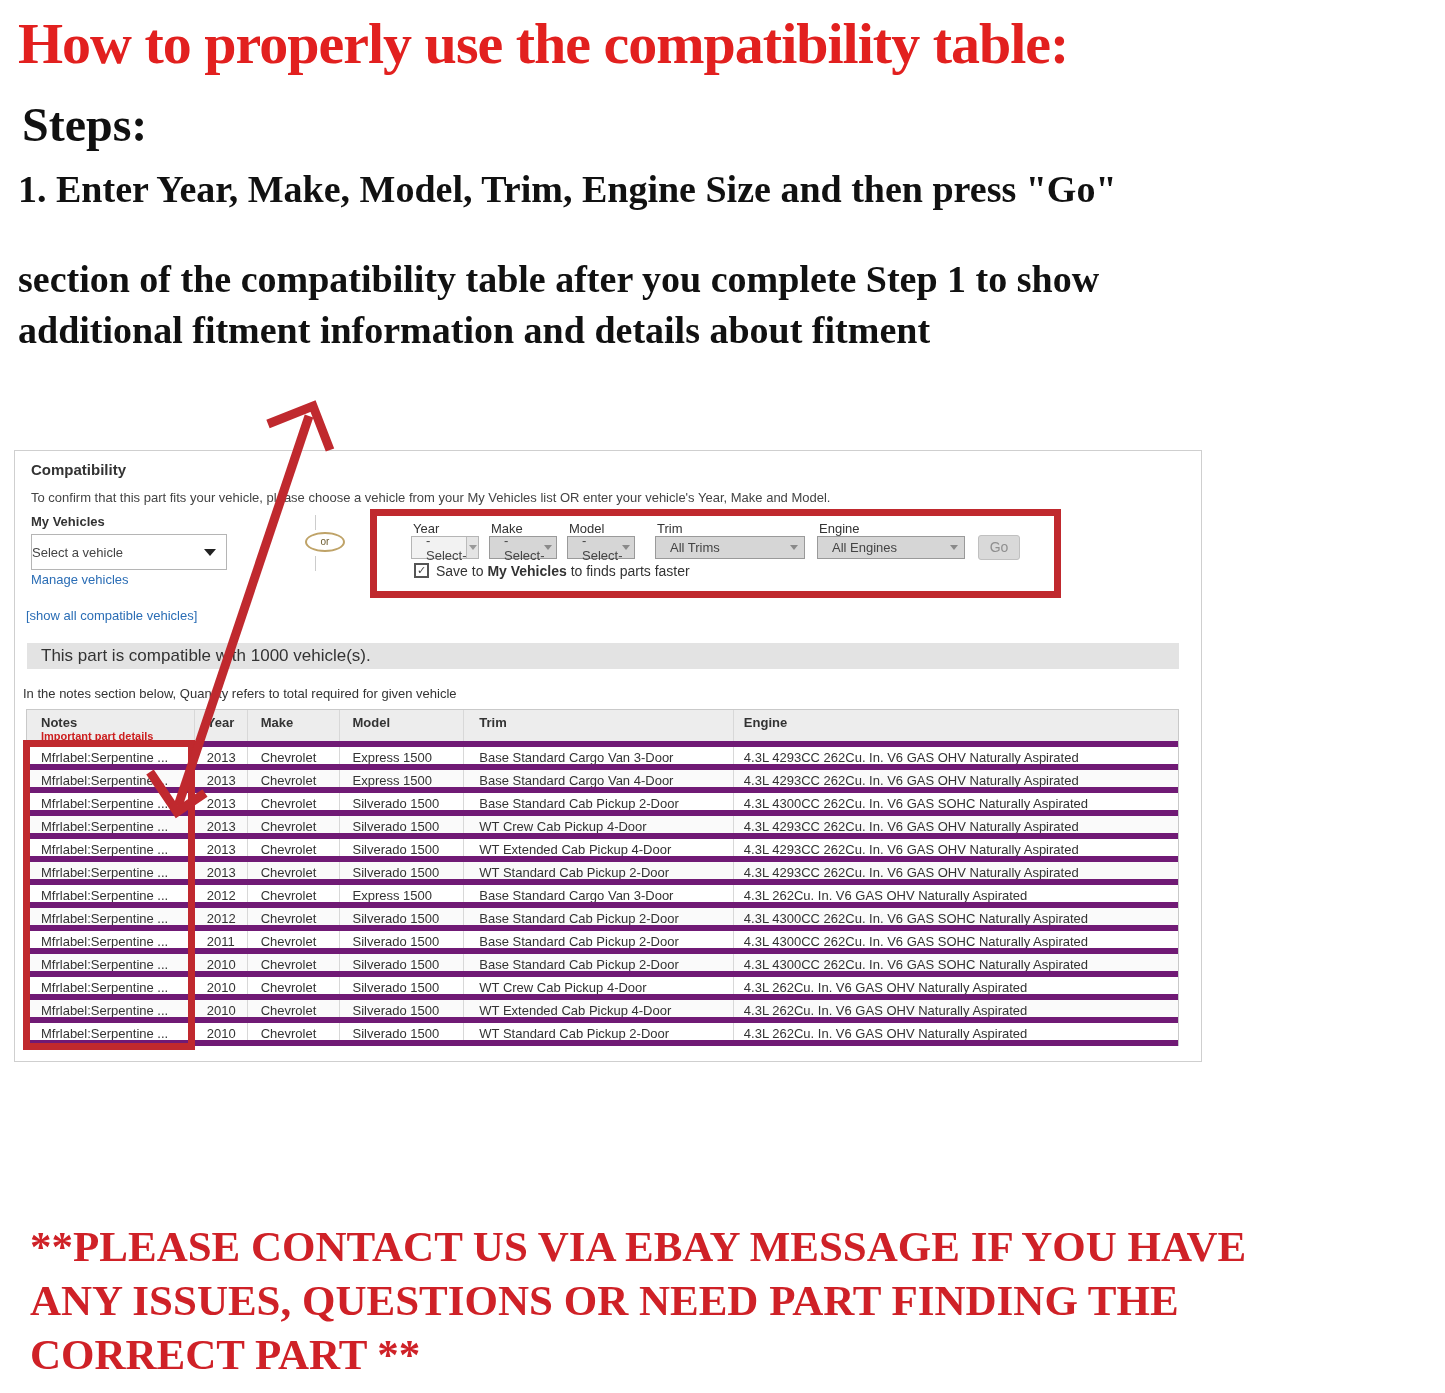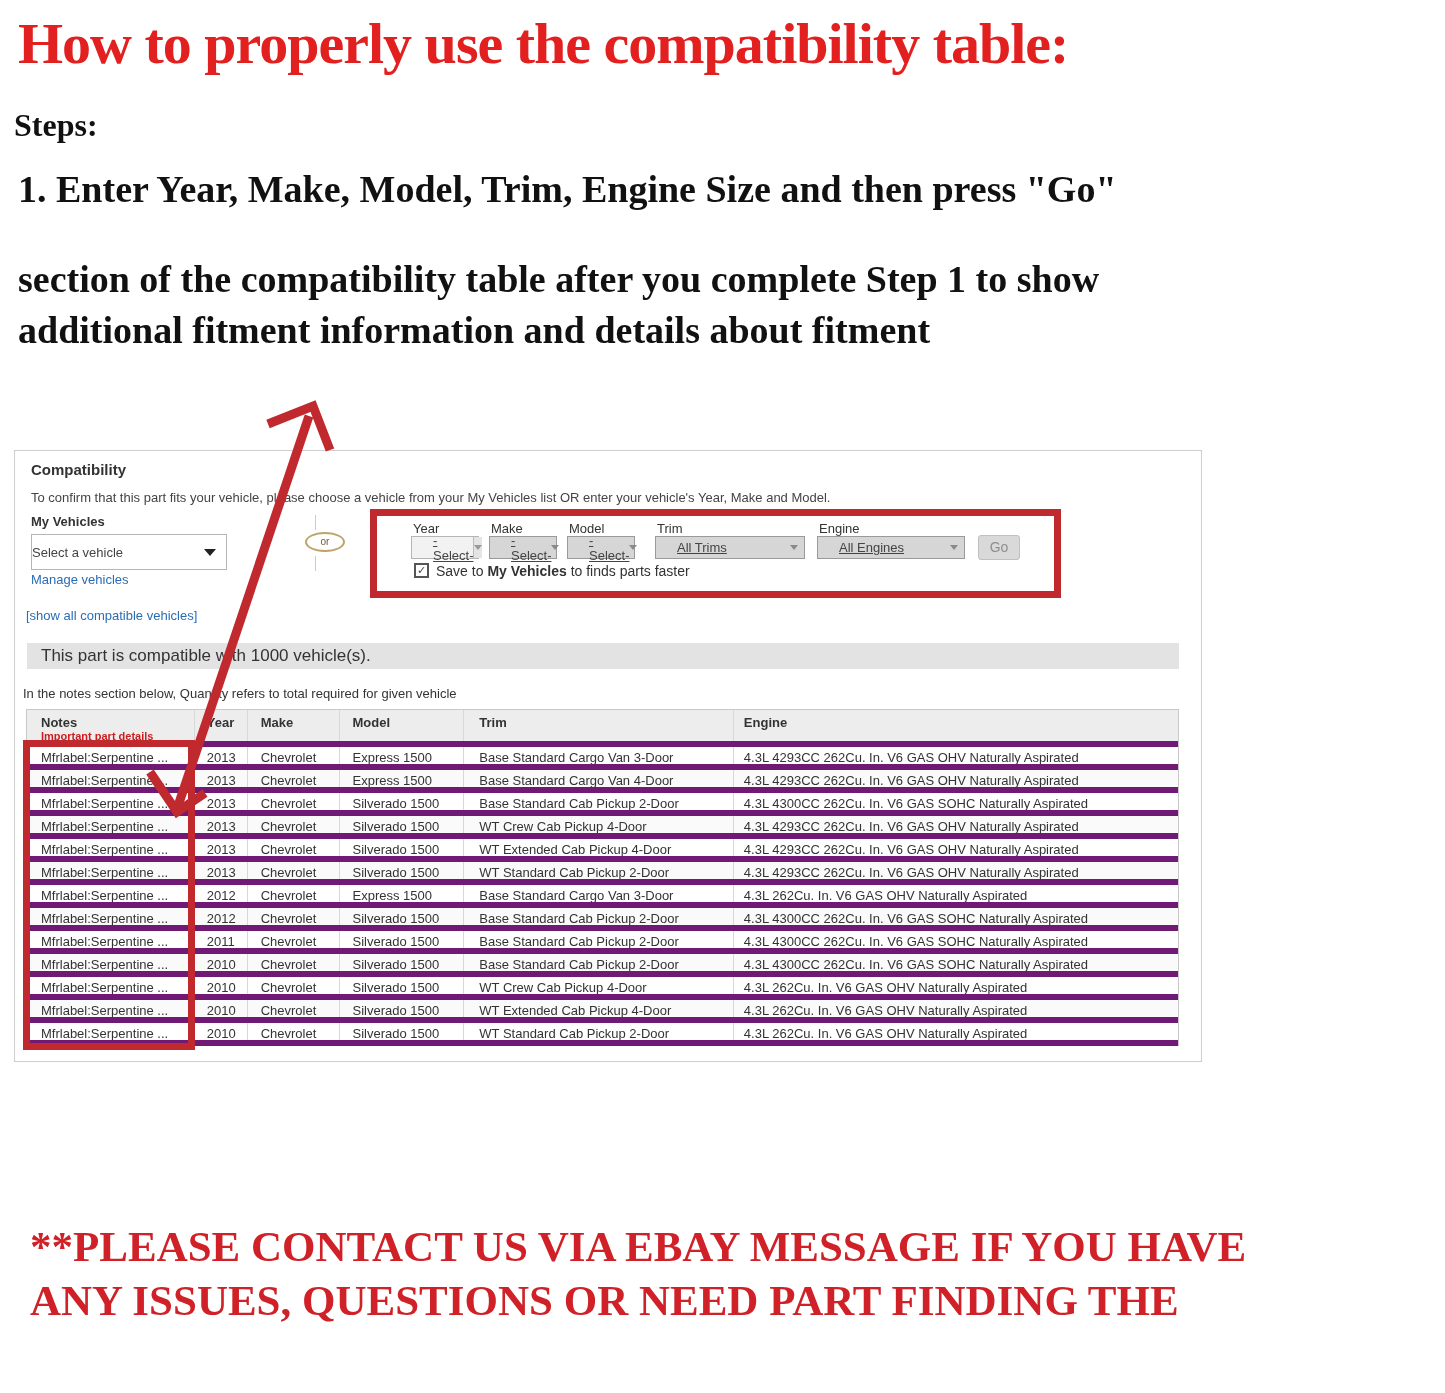--- a/index.html
+++ b/index.html
@@ -2,21 +2,21 @@
 <html><head>
 <meta charset="utf-8">
 <style>
   html,body{margin:0;padding:0;background:#ffffff;}
   #page{position:relative;width:1445px;height:1393px;background:#ffffff;overflow:hidden;
         font-family:"Liberation Sans",sans-serif;}
   .abs{position:absolute;}
   
   .serif{font-family:"Liberation Serif",serif;font-weight:bold;color:#111;}
   #main-title{left:18px;top:8px;font-size:58px;line-height:72px;color:#e2201f;letter-spacing:-1px;}
-  #steps-heading{left:14px;top:96px;font-size:32px;line-height:58px;}
+  #steps-heading{left:22px;top:96px;font-size:48px;line-height:58px;}
   #step1-text{left:18px;top:165px;font-size:38px;line-height:48px;text-align:center;}
   #step2-text{left:18px;top:254px;font-size:38px;line-height:51px;}
   #note-text{left:30px;top:1072px;font-size:38px;line-height:53px;}
   #contact-text{left:30px;top:1220px;font-size:43px;line-height:54px;color:#cf2127;}
   
   #panel{left:14px;top:450px;width:1188px;height:612px;background:#fff;
          border:1px solid #cfcfcf;box-sizing:border-box;font-size:13px;color:#333;}
   .p-abs{position:absolute;}
   #compat-title{left:16px;top:10px;font-size:15px;font-weight:bold;color:#333;}
   #compat-subtitle{left:16px;top:39px;font-size:13px;color:#444;}
@@ -27,21 +27,21 @@
   .caret-black{width:0;height:0;border-left:6px solid transparent;border-right:6px solid transparent;
                border-top:7px solid #222;margin-left:auto;margin-right:10px;}
   .link{color:#2a6db5;cursor:pointer;text-decoration:none;}
   #manage-link{left:16px;top:121px;}
   #show-all-link{left:11px;top:157px;}
   .vdiv{width:1px;background:#ccc;}
   #or-badge{left:290px;top:81px;width:40px;height:20px;border:2px solid #bfa368;border-radius:50%;
             box-sizing:border-box;text-align:center;line-height:16px;font-size:10px;color:#6b5b2e;}
   #finder-box{left:355px;top:58px;width:691px;height:89px;border:7px solid #c0292e;box-sizing:border-box;}
   .fld-label{top:70px;font-size:13px;color:#333;}
-  .fld-select{top:85px;height:23px;padding-left:21px;font-size:13px;text-decoration:underline;}
+  .fld-select{top:85px;height:23px;padding-left:14px;font-size:13px;}
   .sel-small{background:#f2f2f2;}
   .sel-gray{background:#d6d6d6;border-color:#9a9a9a;}
   .caret-box{margin-left:auto;width:15px;height:100%;display:flex;align-items:center;justify-content:center;
              border-left:1px solid #bbb;background:#e4e4e4;}
   .caret-sm{width:0;height:0;border-left:4px solid transparent;border-right:4px solid transparent;
             border-top:5px solid #999;}
   .caret-plain{margin-left:auto;margin-right:6px;width:0;height:0;border-left:4px solid transparent;
                border-right:4px solid transparent;border-top:5px solid #8a8a8a;}
   #go-button{left:963px;top:84px;width:42px;height:25px;background:#d9d9d9;border:1px solid #c0c0c0;
              border-radius:3px;color:#8f8f8f;font-size:14px;text-align:center;line-height:23px;
@@ -264,14 +264,15 @@
 
   <svg class="abs" id="annotation-arrow" width="220" height="460" viewBox="0 0 220 460">
     <line x1="179" y1="36" x2="48" y2="426" stroke="#c0292e" stroke-width="9"></line>
     <polyline points="138,44 183,26 200,70" fill="none" stroke="#c0292e" stroke-width="9"></polyline>
     <polyline points="20,392 47,432 75,413" fill="none" stroke="#c0292e" stroke-width="9"></polyline>
   </svg>
 
   <div class="abs serif" id="contact-text">
     <div>**PLEASE CONTACT US VIA EBAY MESSAGE IF YOU HAVE</div>
     <div>ANY ISSUES, QUESTIONS OR NEED PART FINDING THE</div>
+    <div>CORRECT PART **</div>
   </div>
 </div>
 
 </body></html>

